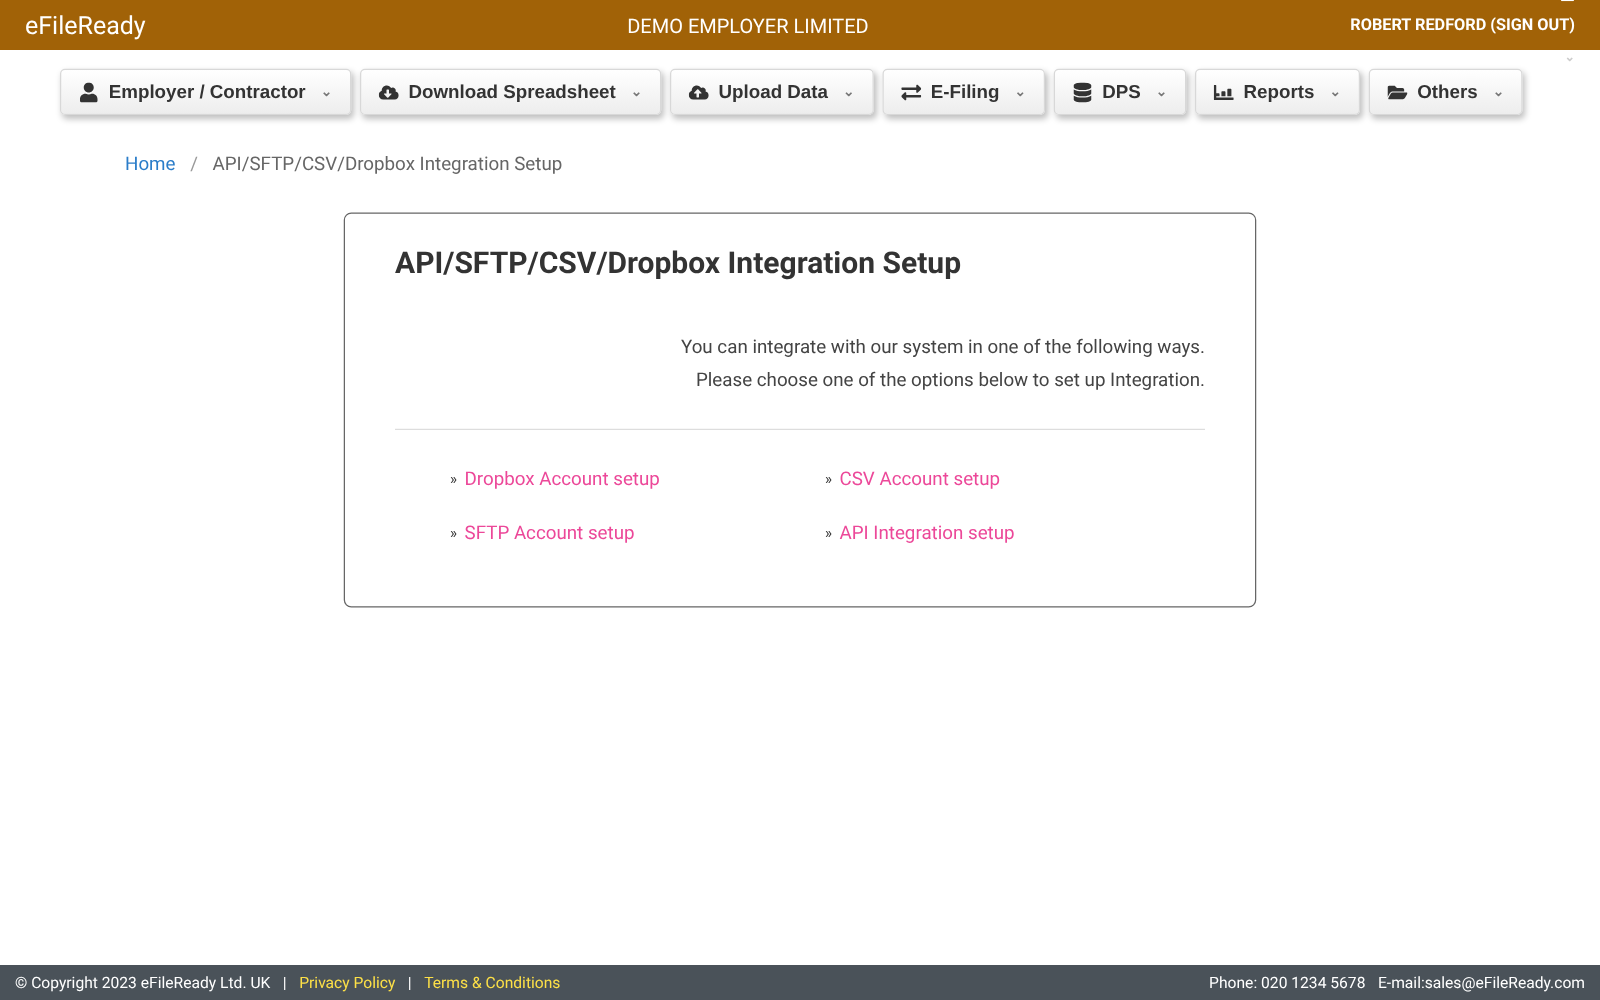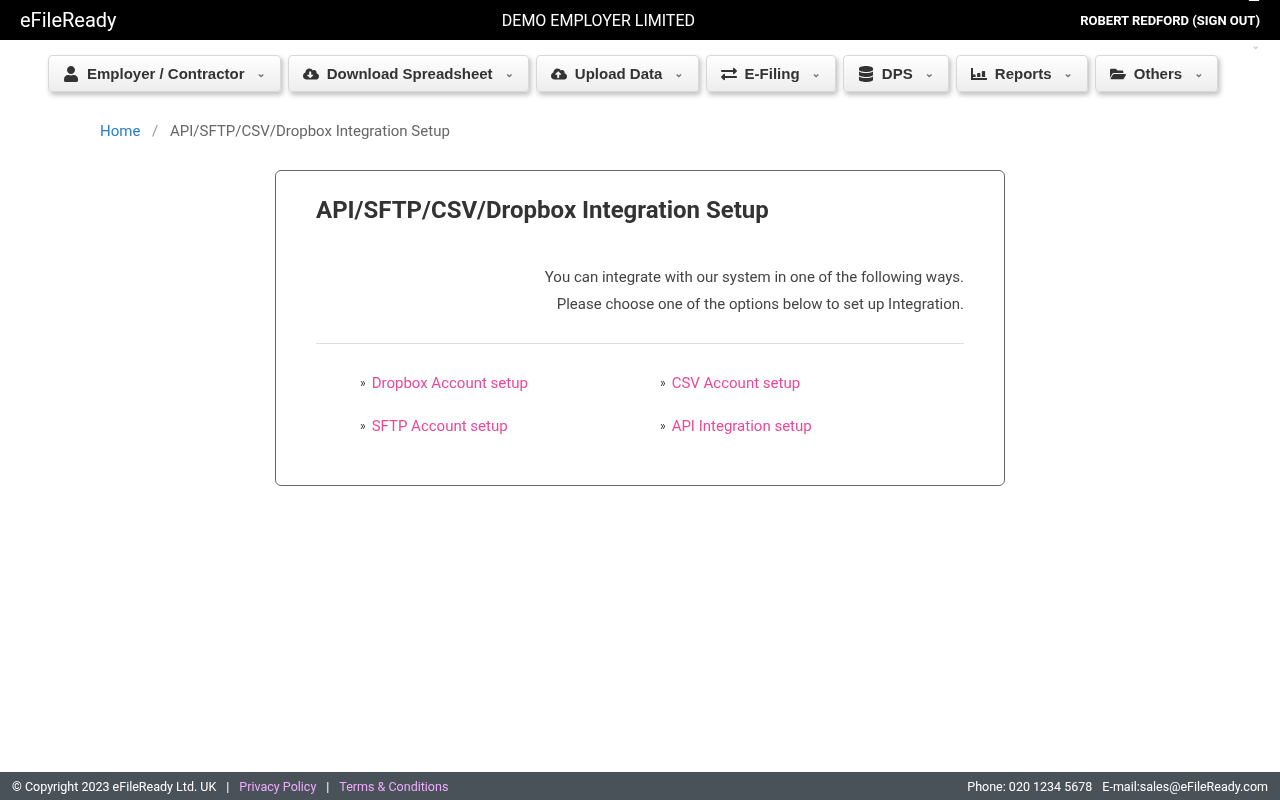--- a/index.html
+++ b/index.html
@@ -9,21 +9,21 @@
     }
     
     body {
       font-family: -apple-system, BlinkMacSystemFont, "Segoe UI", Roboto, "Helvetica Neue", Arial, sans-serif;
       background: #fff;
       min-height: 800px;
       position: relative;
     }
     
     .top-header {
-      background: #000000;
+      background: #a16207;
       color: #fff;
       height: 40px;
       display: flex;
       align-items: center;
       justify-content: space-between;
       padding: 0 20px;
     }
     
     .brand {
       font-size: 20px;
@@ -193,21 +193,21 @@
       align-items: center;
       gap: 6px;
     }
     
     .footer-sep {
       color: #fff;
       margin: 0 4px;
     }
     
     .footer a {
-      color: #f0abfc;
+      color: #fde047;
       text-decoration: none;
       text-align: center;
     }
     
     .footer-right {
       display: flex;
       gap: 10px;
     }
   </style>
 </head>

